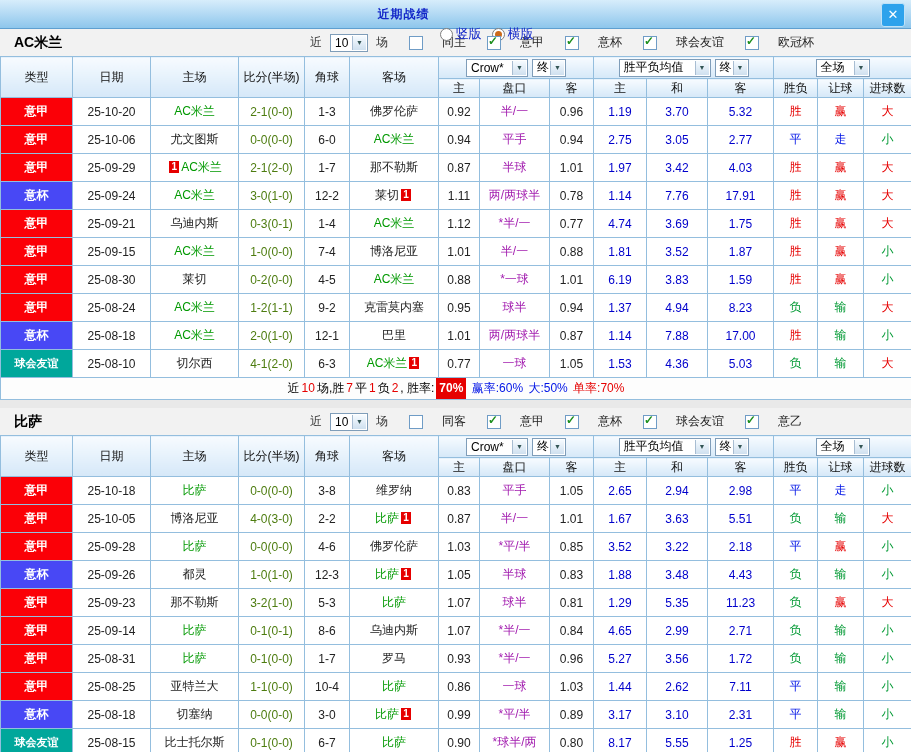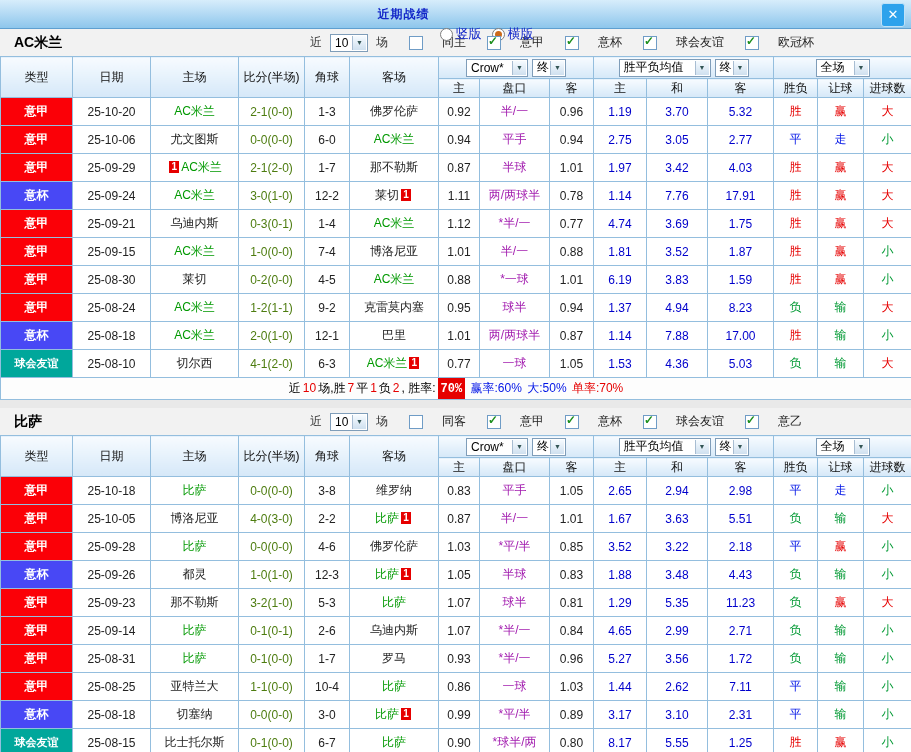--- a/index.html
+++ b/index.html
@@ -81,21 +81,21 @@
   .card{
     display:inline-block;background:#e60000;color:#fff;font-size:10px;font-weight:bold;
     width:10px;height:12px;line-height:12px;margin:0 2px;vertical-align:1px;
   }
   
   .summary-cell{height:21px;background:#fdfdfd;color:#000;}
   .seg{margin:0 1px;}
   .seg-k{color:#000;}
   .seg-r{color:#e60000;}
   .seg-b{color:#0014e6;}
-  .seg-badge{background:#e60000;color:#fff;padding:4px 3px;font-weight:bold;font-family:Liberation Mono, monospace;}
+  .seg-badge{background:#e60000;color:#fff;padding:4px 3px;font-weight:bold;}
 </style>
 </head>
 <body>
 
 <div class="topbar">
   <span class="tb-title">近期战绩</span>
   <span class="radio-wrap">
     <span class="radio"></span>
     <span class="radio-label">竖版</span>
   </span>
@@ -512,21 +512,21 @@
             <td class="avg-cell">11.23</td>
             <td class="c-green">负</td>
             <td class="c-red">赢</td>
             <td class="c-red">大</td>
           </tr>
           <tr>
             <td class="type-cell lg-red">意甲</td>
             <td class="date-cell">25-09-14</td>
             <td class="team-cell"><span class="t-green">比萨</span></td>
             <td class="score-cell">0-1(0-1)</td>
-            <td class="corner-cell">2-6</td>
+            <td class="corner-cell">8-6</td>
             <td class="team-cell"><span>乌迪内斯</span></td>
             <td class="odds-cell">1.07</td>
             <td class="hcap-cell">*半/一</td>
             <td class="odds-cell">0.84</td>
             <td class="avg-cell">4.65</td>
             <td class="avg-cell">2.99</td>
             <td class="avg-cell">2.71</td>
             <td class="c-green">负</td>
             <td class="c-green">输</td>
             <td class="c-green">小</td>

